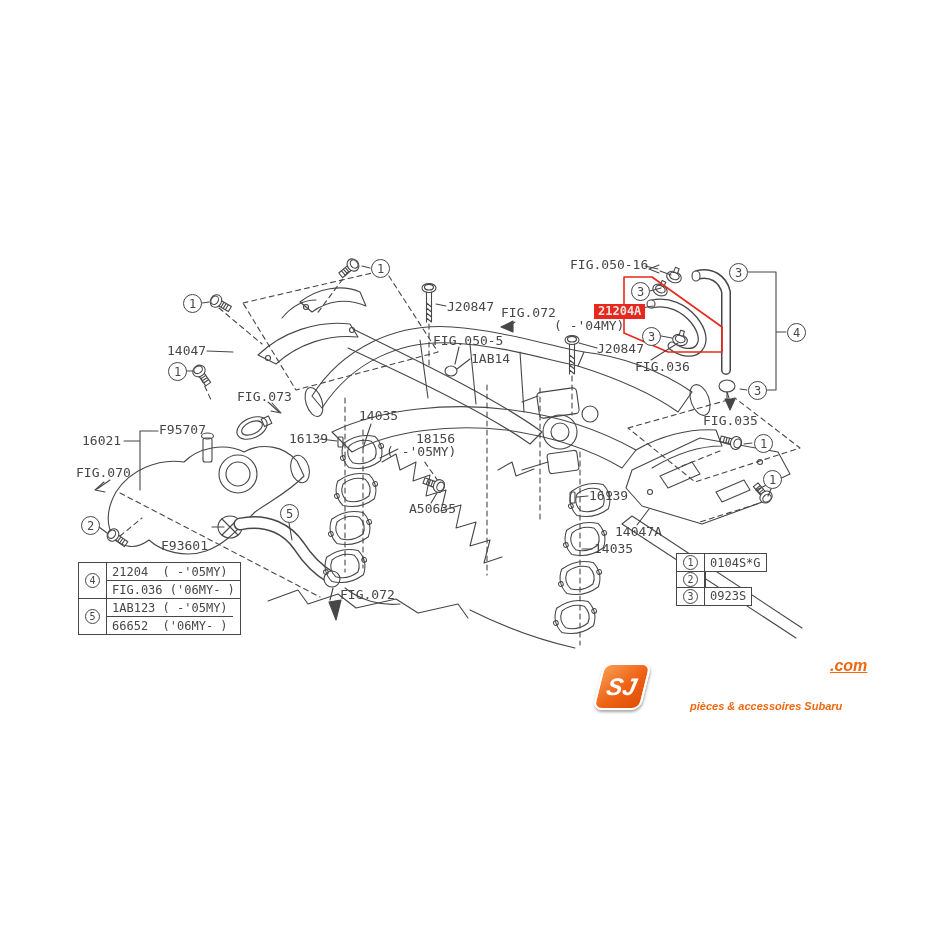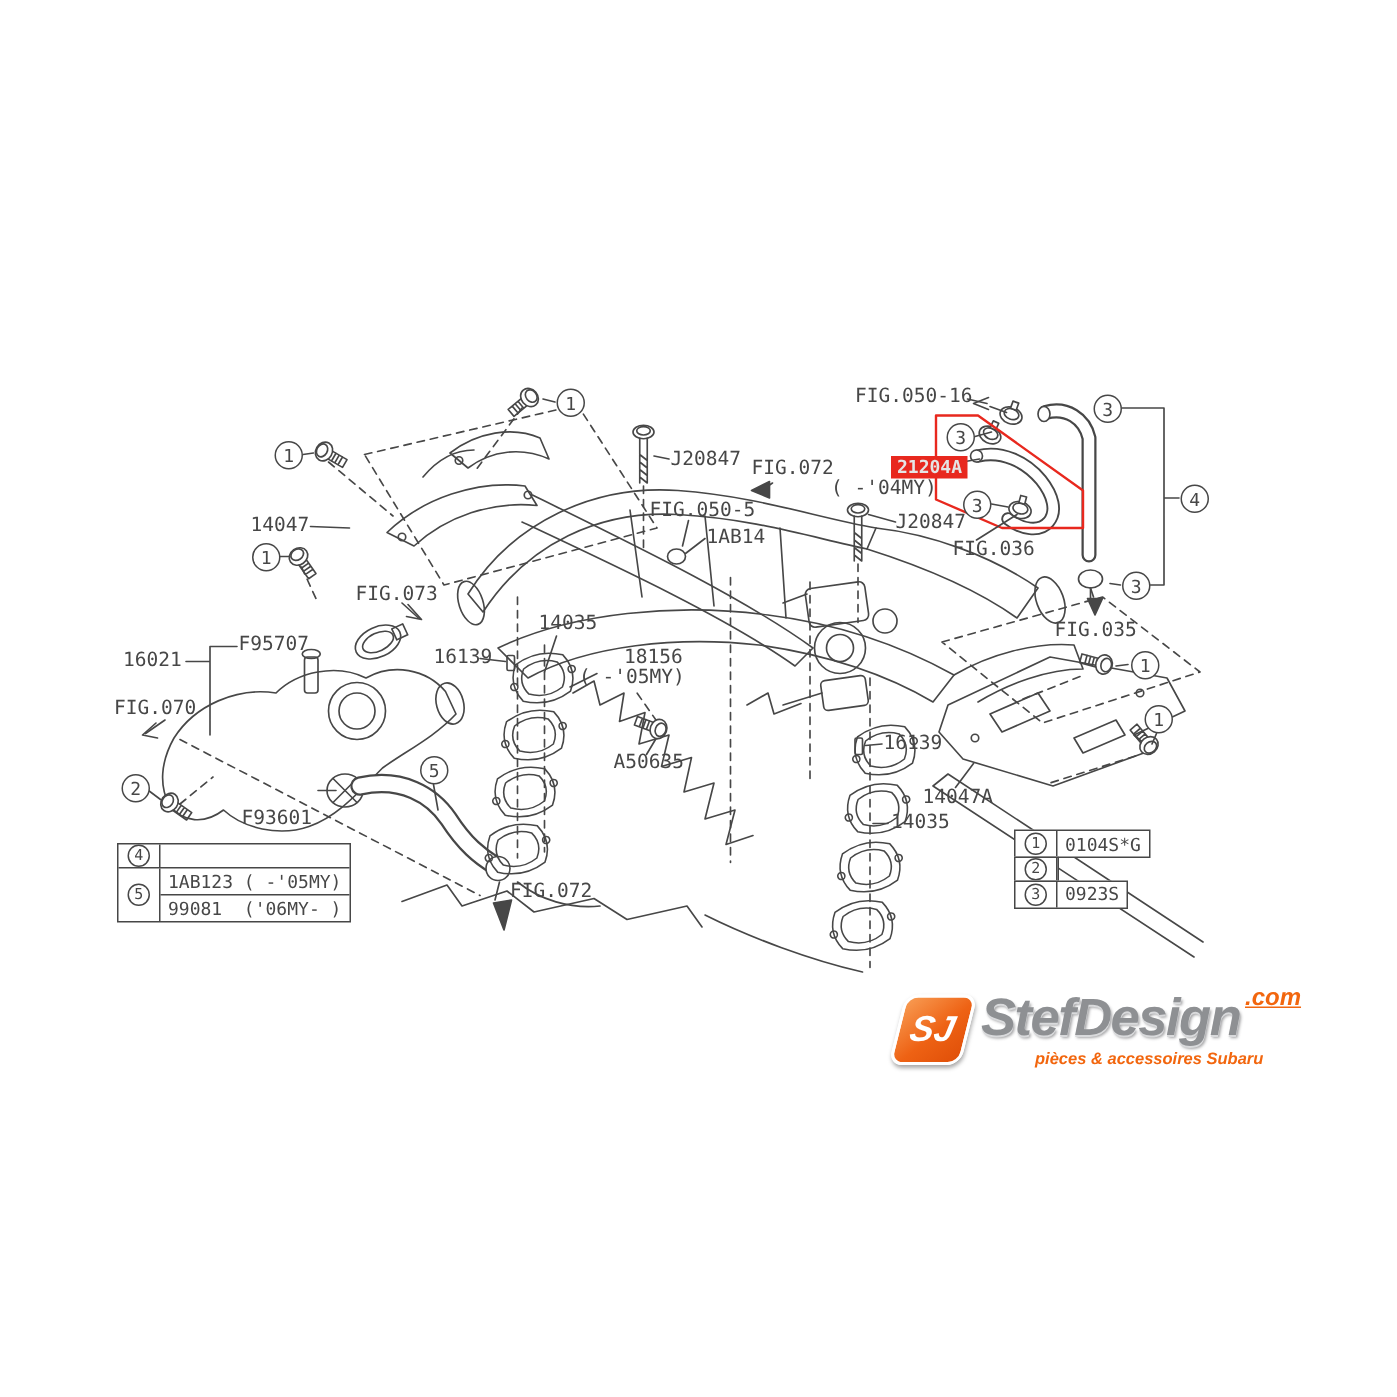--- a/index.html
+++ b/index.html
@@ -260,28 +260,32 @@
   <div class="circ" style="left:642px;top:327px">3</div>
   <div class="circ" style="left:748px;top:381px">3</div>
   <div class="circ" style="left:787px;top:323px">4</div>
   <div class="circ" style="left:280px;top:504px">5</div>
 
   <div class="tblL">
     <div class="tgrp">
       <div class="tnum">
           <div class="circ-s">4</div>
         </div>
+      <div class="trows">
+        <div class="tcell">21204  ( -'05MY)</div>
+        <div class="tcell">FIG.036 ('06MY- )</div>
+      </div>
     </div>
     <div class="tgrp sep">
       <div class="tnum">
           <div class="circ-s">5</div>
         </div>
       <div class="trows">
         <div class="tcell">1AB123 ( -'05MY)</div>
-        <div class="tcell">99081  ('06MY- )</div>
+        <div class="tcell">66652  ('06MY- )</div>
       </div>
     </div>
   </div>
 
   <div class="tblR">
     <div class="rrow">
       <div class="tnum">
           <div class="circ-s">1</div>
         </div>
       <div class="tcell">0104S*G</div>
@@ -296,18 +300,17 @@
           <div class="circ-s">3</div>
         </div>
       <div class="tcell">0923S</div>
     </div>
   </div>
 
   <div class="logo">
     <div class="badge">
       <span>SJ</span>
     </div>
-    <div class="brand">StefDesign</div>
     <div class="tld">.com</div>
     <div class="tagline">pièces &amp; accessoires Subaru</div>
   </div>
 
 </div>
 
 </body></html>

